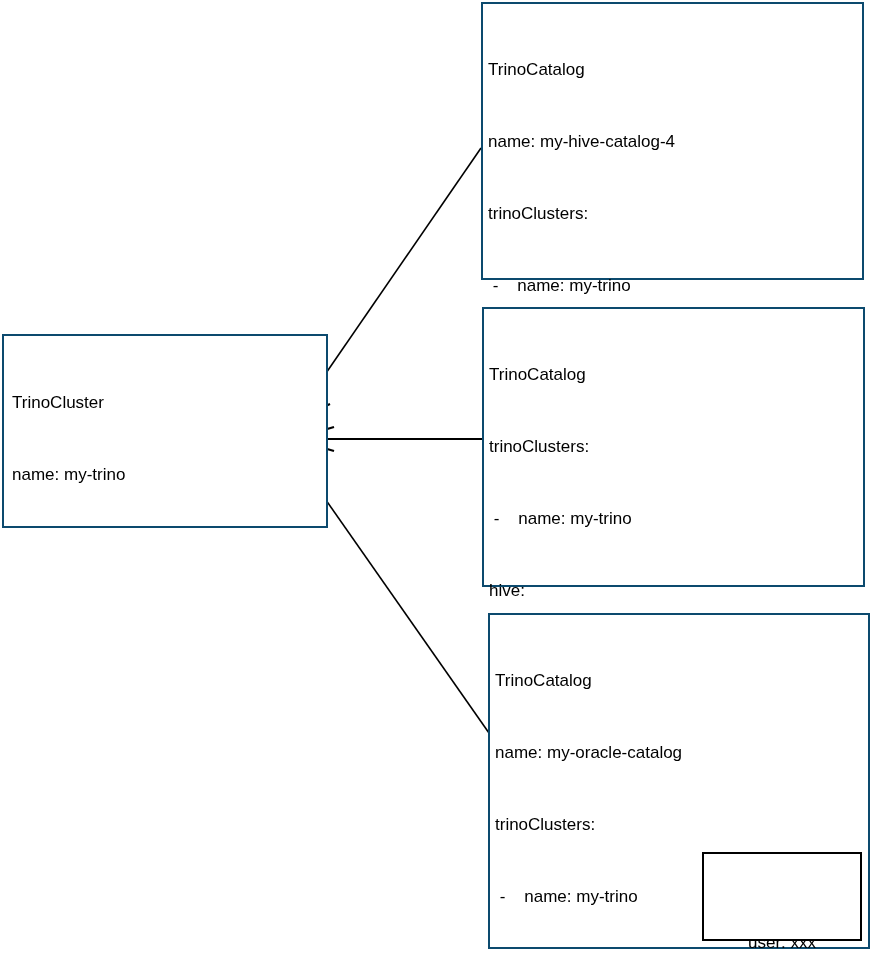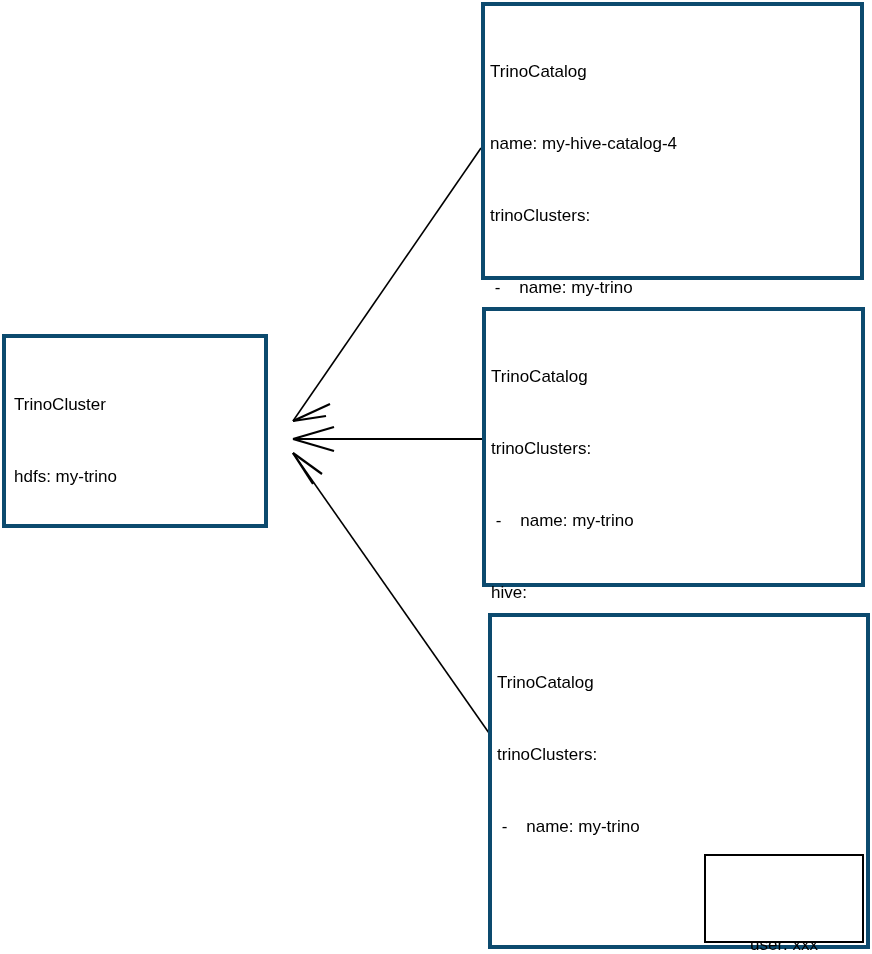--- a/index.html
+++ b/index.html
@@ -19,39 +19,39 @@
     position: absolute;
     left: 0;
     top: 0;
     width: 872px;
     height: 954px;
     pointer-events: none;
   }
   .node {
     position: absolute;
     box-sizing: border-box;
-    border: 4px solid #0c4a6e;
+    border: 2px solid #0c4a6e;
     background: #ffffff;
   }
   .yaml {
     position: absolute;
     white-space: pre;
     font-family: "Liberation Sans", sans-serif;
     font-size: 17px;
     line-height: 24px;
     color: #000000;
     letter-spacing: 0px;
   }
   .yaml .ln { display: block; white-space: pre; }
 
   
   #trino-cluster-node {
     left: 2px;
     top: 334px;
-    width: 266px;
+    width: 326px;
     height: 194px;
   }
   #trino-cluster-text {
     left: 8px;
     top: 7px;
   }
 
   
   #catalog-node-0 {
     left: 481px;
@@ -126,21 +126,21 @@
     <g>
       <line x1="759" y1="817" x2="787" y2="852" stroke="#000000" stroke-width="1.6"></line>
       <line x1="787" y1="852" x2="770" y2="840" stroke="#000000" stroke-width="2.0"></line>
       <line x1="787" y1="852" x2="777" y2="826" stroke="#000000" stroke-width="2.0"></line>
     </g>
   </svg>
 
   <div class="node" id="trino-cluster-node">
     <div class="yaml" id="trino-cluster-text">
       <span class="ln">TrinoCluster</span>
-      <span class="ln">hdfs: my-trino</span>
+      <span class="ln">name: my-trino</span>
     </div>
   </div>
 
   <div class="node" id="catalog-node-0">
     <div class="yaml catalog-text">
       <span class="ln">TrinoCatalog</span>
       <span class="ln">name: my-hive-catalog-4</span>
       <span class="ln">trinoClusters:</span>
       <span class="ln"> -    name: my-trino</span>
       <span class="ln">hive:</span>
@@ -159,20 +159,21 @@
       <span class="ln">hive:</span>
       <span class="ln">   hdfs:</span>
       <span class="ln">      # TBD</span>
       <span class="ln">   metastore: # whatever</span>
     </div>
   </div>
 
   <div class="node" id="catalog-node-2">
     <div class="yaml catalog-text">
       <span class="ln">TrinoCatalog</span>
+      <span class="ln">name: my-oracle-catalog</span>
       <span class="ln">trinoClusters:</span>
       <span class="ln"> -    name: my-trino</span>
       
       
       
     </div>
 
     <div id="secret-node" style="position:absolute; left:212px; top:237px;">
       <div id="secret-text">
         <span class="ln">user: xxx</span>

